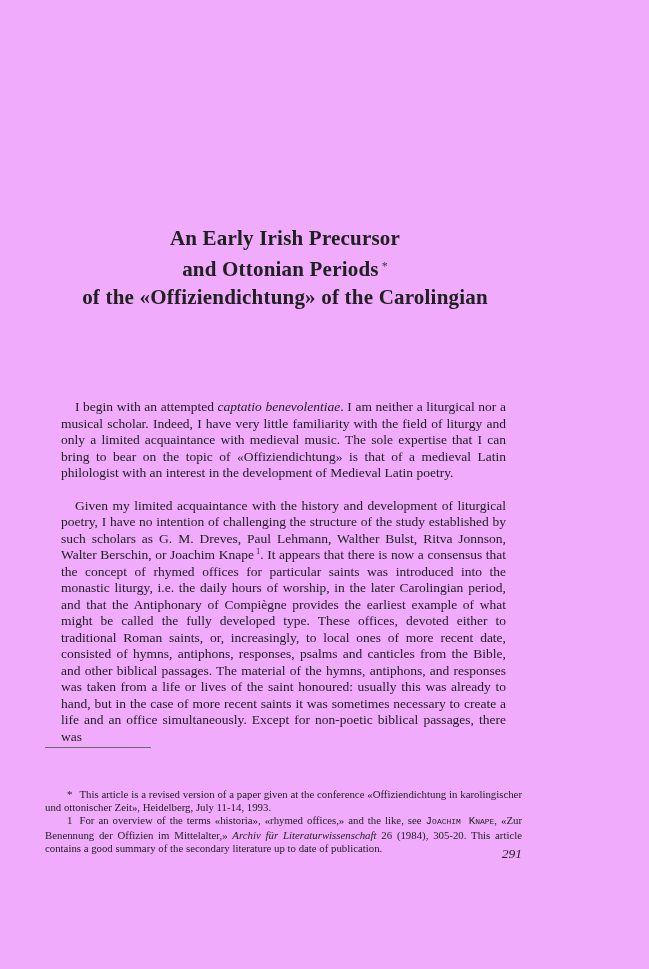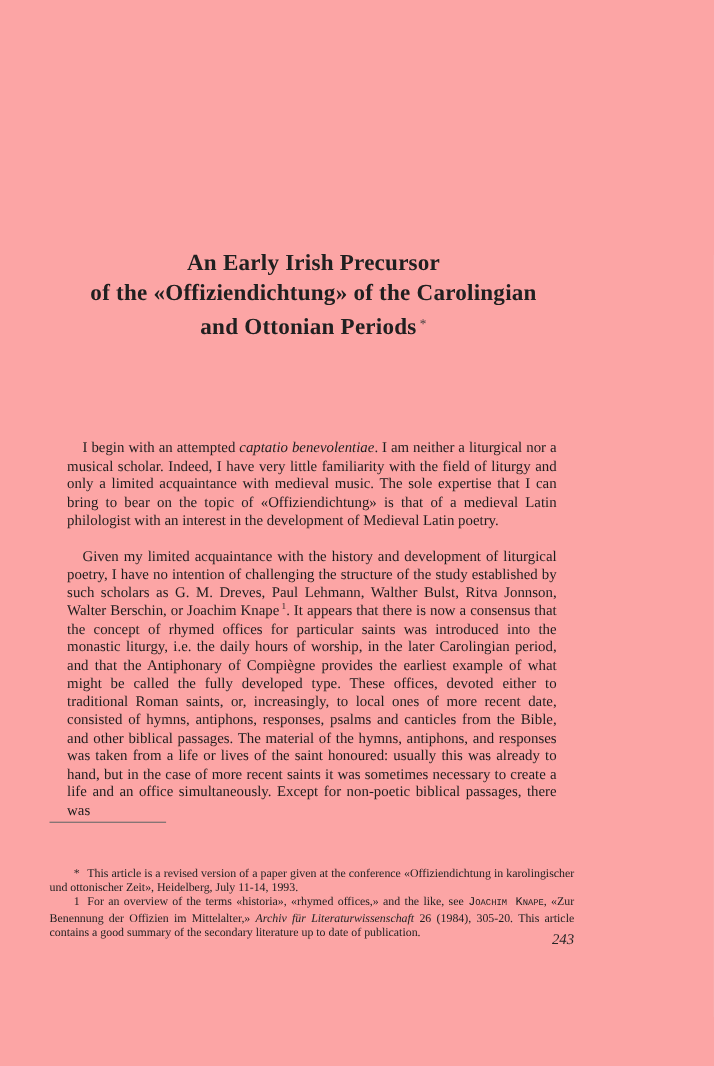--- a/index.html
+++ b/index.html
@@ -94,35 +94,35 @@
     width: 477px;
     text-align: right;
     font-style: italic;
     font-size: 13.5px;
     color: #242424;
   }
 </style>
 </head>
 <body>
 
-<div class="page" style="background: #fca5a5; color: rgb(29, 29, 29);">
+<div class="page" style="background: #f0abfc; color: rgb(29, 29, 29);">
 
   <div class="title-block">
     <div>An Early Irish Precursor</div>
+    <div><span>and Ottonian Periods</span><span class="title-note">*</span></div>
     <div>of the «Offiziendichtung» of the Carolingian</div>
-    <div><span>and Ottonian Periods</span><span class="title-note">*</span></div>
   </div>
 
   <div class="body-text">
     <p><span>I begin with an attempted </span><span class="seg-i">captatio benevolentiae</span><span>. I am neither a liturgical nor a musical scholar. Indeed, I have very little familiarity with the field of liturgy and only a limited acquaintance with medieval music. The sole expertise that I can bring to bear on the topic of «Offiziendichtung» is that of a medieval Latin philologist with an interest in the development of Medieval Latin poetry.</span></p>
     <p><span>Given my limited acquaintance with the history and development of liturgical poetry, I have no intention of challenging the structure of the study established by such scholars as G. M. Dreves, Paul Lehmann, Walther Bulst, Ritva Jonnson, Walter Berschin, or Joachim Knape</span><span class="seg-sup">1</span><span>. It appears that there is now a consensus that the concept of rhymed offices for particular saints was introduced into the monastic liturgy, i.e. the daily hours of worship, in the later Carolingian period, and that the Antiphonary of Compiègne provides the earliest example of what might be called the fully developed type. These offices, devoted either to traditional Roman saints, or, increasingly, to local ones of more recent date, consisted of hymns, antiphons, responses, psalms and canticles from the Bible, and other biblical passages. The material of the hymns, antiphons, and responses was taken from a life or lives of the saint honoured: usually this was already to hand, but in the case of more recent saints it was sometimes necessary to create a life and an office simultaneously. Except for non-poetic biblical passages, there was</span></p>
   </div>
 
   <div class="footnote-rule"></div>
 
   <div class="footnotes">
     <p class="fn"><span class="fn-marker">*</span><span><span>This article is a revised version of a paper given at the conference «Offiziendichtung in karolingischer und ottonischer Zeit», Heidelberg, July 11-14, 1993.</span></span></p>
     <p class="fn"><span class="fn-marker">1</span><span><span>For an overview of the terms «historia», «rhymed offices,» and the like, see </span><span class="seg-sc">Joachim Knape</span><span>, «Zur Benennung der Offizien im Mittelalter,» </span><span class="seg-i">Archiv für Literaturwissenschaft</span><span> 26 (1984), 305-20. This article contains a good summary of the secondary literature up to date of publication.</span></span></p>
   </div>
 
-  <div class="page-number">243</div>
+  <div class="page-number">291</div>
 
 </div>
 
 </body></html>

